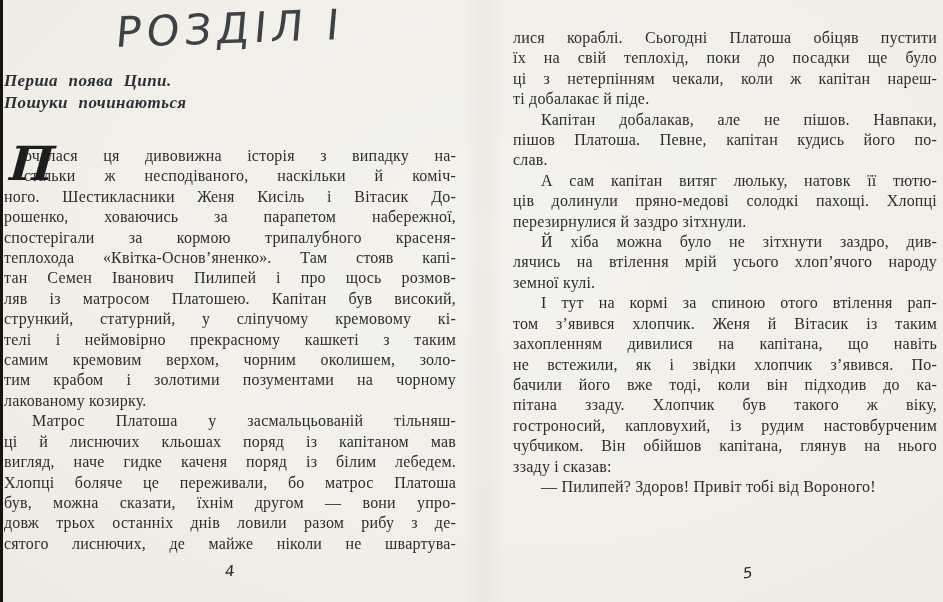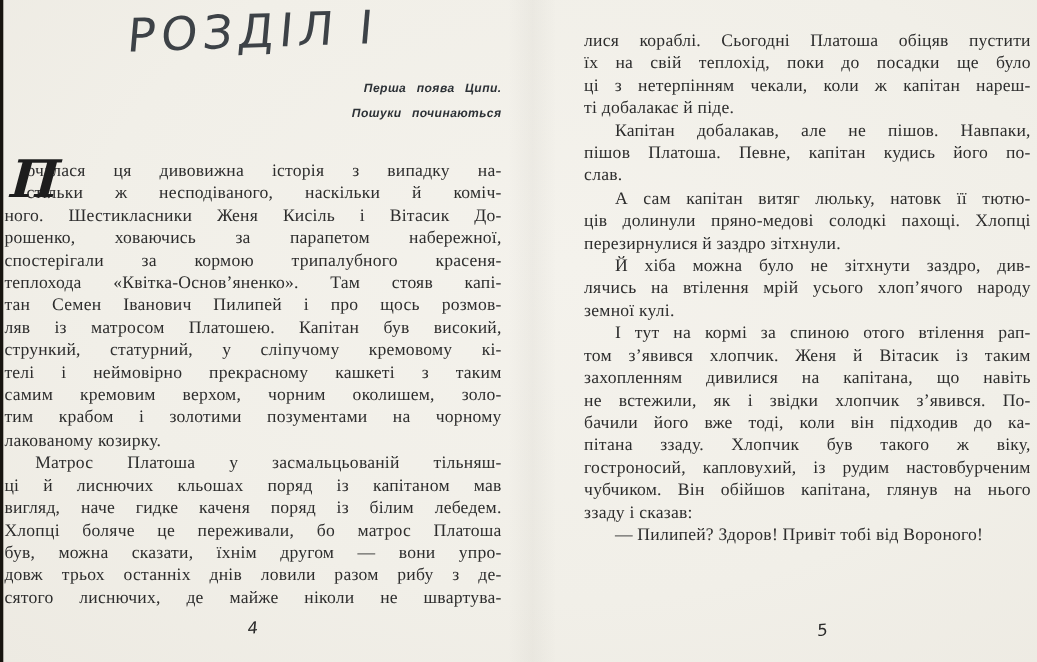--- a/index.html
+++ b/index.html
@@ -23,30 +23,30 @@
     position:absolute; top:4px; left:0; width:100%;
     text-align:center;
     font-family:"DejaVu Sans", sans-serif;
     font-size:42px; font-weight:400;
     letter-spacing:5px;
     color:#3d4247;
     transform:rotate(-2deg) skewX(-7deg);
   }
   .subtitle {
     position:absolute; top:70px; left:0; width:100%;
-    text-align:right;
-    font-family:Liberation Sans, sans-serif;
+    text-align:left;
+    font-family:Liberation Serif, serif;
     font-style:italic; font-weight:700;
-    font-size:11px; line-height:22px;
+    font-size:17px; line-height:22px;
     letter-spacing:.4px; word-spacing:6px;
     color:#2c3136;
   }
   .body-col { position:absolute; left:0; right:0; line-height:20.4px; font-size:16px; letter-spacing:.2px; }
   .page.left  .body-col { top:146px; }
-  .page.right .body-col { top:28px;margin-left:18px; }
+  .page.right .body-col { top:28px; }
 
   .jline { text-align:justify; text-align-last:justify; white-space:nowrap; }
   .jline.end { text-align-last:left; }
   .jline.indent { padding-left:28px; }
   .jline.dc { padding-left:20px; }
 
   .dropcap {
     position:absolute; left:6px; top:-6px;
     font-family:"DejaVu Serif", serif;
     font-style:italic; font-weight:700;

